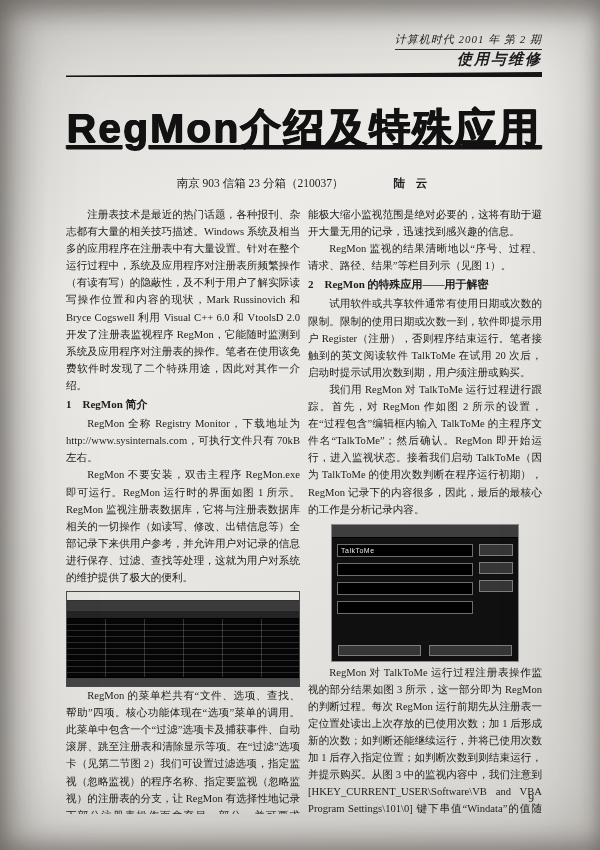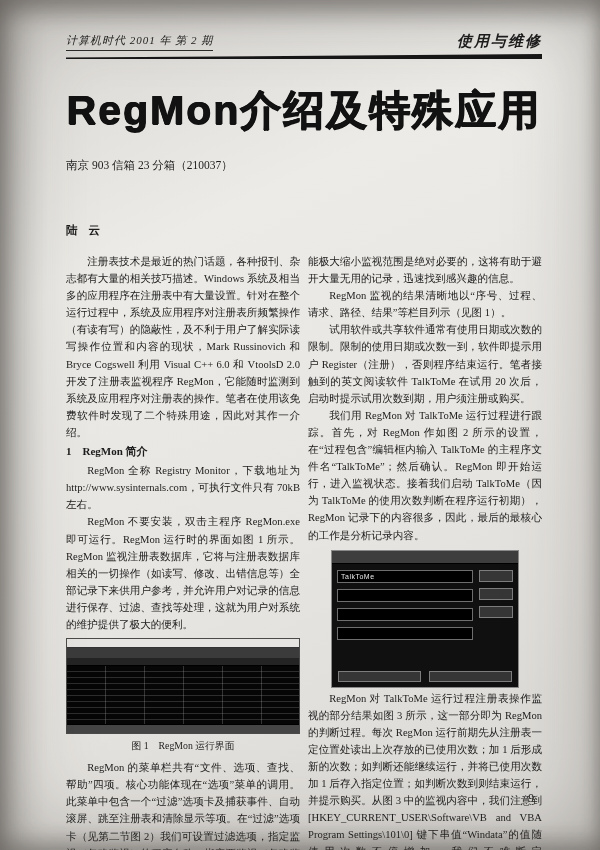--- a/index.html
+++ b/index.html
@@ -15,32 +15,33 @@
   }
   .vignette {
     position:absolute; inset:0; pointer-events:none; z-index:5;
     box-shadow: inset 0 0 90px rgba(55,50,45,.34),
                 inset 18px 0 28px rgba(55,50,45,.28),
                 inset 0 14px 20px rgba(55,50,45,.30),
                 inset 0 -10px 18px rgba(55,50,45,.22);
   }
   .content { position:absolute; left:66px; right:58px; top:32px; }
 
-  .hdr { display:flex; justify-content:space-between; align-items:flex-end; }
+  .hdr { display:flex; justify-content:space-between; align-items:flex-end;flex-direction:column; }
   .hdr-left { font-size:11px; font-style:italic; border-bottom:1px solid #2a2a2a; padding-bottom:2px; letter-spacing:1px; }
   .hdr-right { font-size:15px; font-style:italic; font-weight:bold; letter-spacing:2px; }
   .rule { height:5px; margin-top:3px; background:#161616; clip-path: polygon(0 72%, 100% 0, 100% 100%, 0 100%); }
 
   .title {
     margin:24px 0 0; text-align:center;
     font-size:41px; font-weight:900; letter-spacing:2px; color:#121212;
     font-family:"Liberation Sans","DejaVu Sans",sans-serif;
     text-shadow: .6px 0 0 currentColor, -.6px 0 0 currentColor, 0 .5px 0 currentColor;
+    text-decoration: underline;
   }
-  .byline { margin-top:20px; display:flex; justify-content:center; gap:50px; font-size:11.5px;flex-direction:column; }
+  .byline { margin-top:20px; display:flex; justify-content:center; gap:50px; font-size:11.5px; }
   .byline .nm { font-weight:bold; letter-spacing:4px; }
 
   .columns { margin-top:15px; display:flex; gap:8px; height:608px; overflow:hidden; }
   .col { flex:1; font-size:10.6px; line-height:17.1px; text-align:justify; }
   .col p { margin:0; }
   .col p.ind { text-indent:2em; }
   .sec { font-size:11px; font-weight:bold; margin:2px 0; }
   .caption { text-align:center; font-size:9.8px; margin:3px 0 5px; }
 
   
@@ -97,28 +98,28 @@
 
         <div class="fig1">
           <div class="f1-top"></div>
           <div class="f1-title"></div>
           <div class="f1-menu"></div>
           <div class="f1-body">
             <div class="f1-cols"></div>
           </div>
           <div class="f1-status"></div>
         </div>
-        <div class="caption">图 1　RegMon 运行界面</div>
 
         <p class="ind">RegMon 的菜单栏共有“文件、选项、查找、帮助”四项。核心功能体现在“选项”菜单的调用。此菜单中包含一个“过滤”选项卡及捕获事件、自动滚屏、跳至注册表和清除显示等项。在“过滤”选项卡（见第二节图 2）我们可设置过滤选项，指定监视（忽略监视）的程序名称、指定要监视（忽略监视）的注册表的分支，让 RegMon 有选择性地记录下部分注册表操作而舍弃另一部分，并可要求 RegMon 记录对注册表操作成功的信息或记录对注册表操作失败的信息。为了方便起见，用户一般不必打开该监视，只需对写操作重点注意。由于 Windows 9X 及其应用程序对注册表的操作非常频繁，因此灵活使用“过滤”选项卡提供的各种过滤功</p>
       </div>
 
       <div class="col">
         <p>能极大缩小监视范围是绝对必要的，这将有助于避开大量无用的记录，迅速找到感兴趣的信息。</p>
         <p class="ind">RegMon 监视的结果清晰地以“序号、过程、请求、路径、结果”等栏目列示（见图 1）。</p>
+        <div class="sec">2　RegMon 的特殊应用——用于解密</div>
         <p class="ind">试用软件或共享软件通常有使用日期或次数的限制。限制的使用日期或次数一到，软件即提示用户 Register（注册），否则程序结束运行。笔者接触到的英文阅读软件 TalkToMe 在试用 20 次后，启动时提示试用次数到期，用户须注册或购买。</p>
         <p class="ind">我们用 RegMon 对 TalkToMe 运行过程进行跟踪。首先，对 RegMon 作如图 2 所示的设置，在“过程包含”编辑框内输入 TalkToMe 的主程序文件名“TalkToMe”；然后确认。RegMon 即开始运行，进入监视状态。接着我们启动 TalkToMe（因为 TalkToMe 的使用次数判断在程序运行初期），RegMon 记录下的内容很多，因此，最后的最核心的工作是分析记录内容。</p>
 
         <div class="fig2">
           <div class="f2-title"></div>
           <div class="f2-body">
             <div class="f2-fields">
               <div class="f2-field">
                 <span class="f2-field-text">TalkToMe</span>
               </div>

